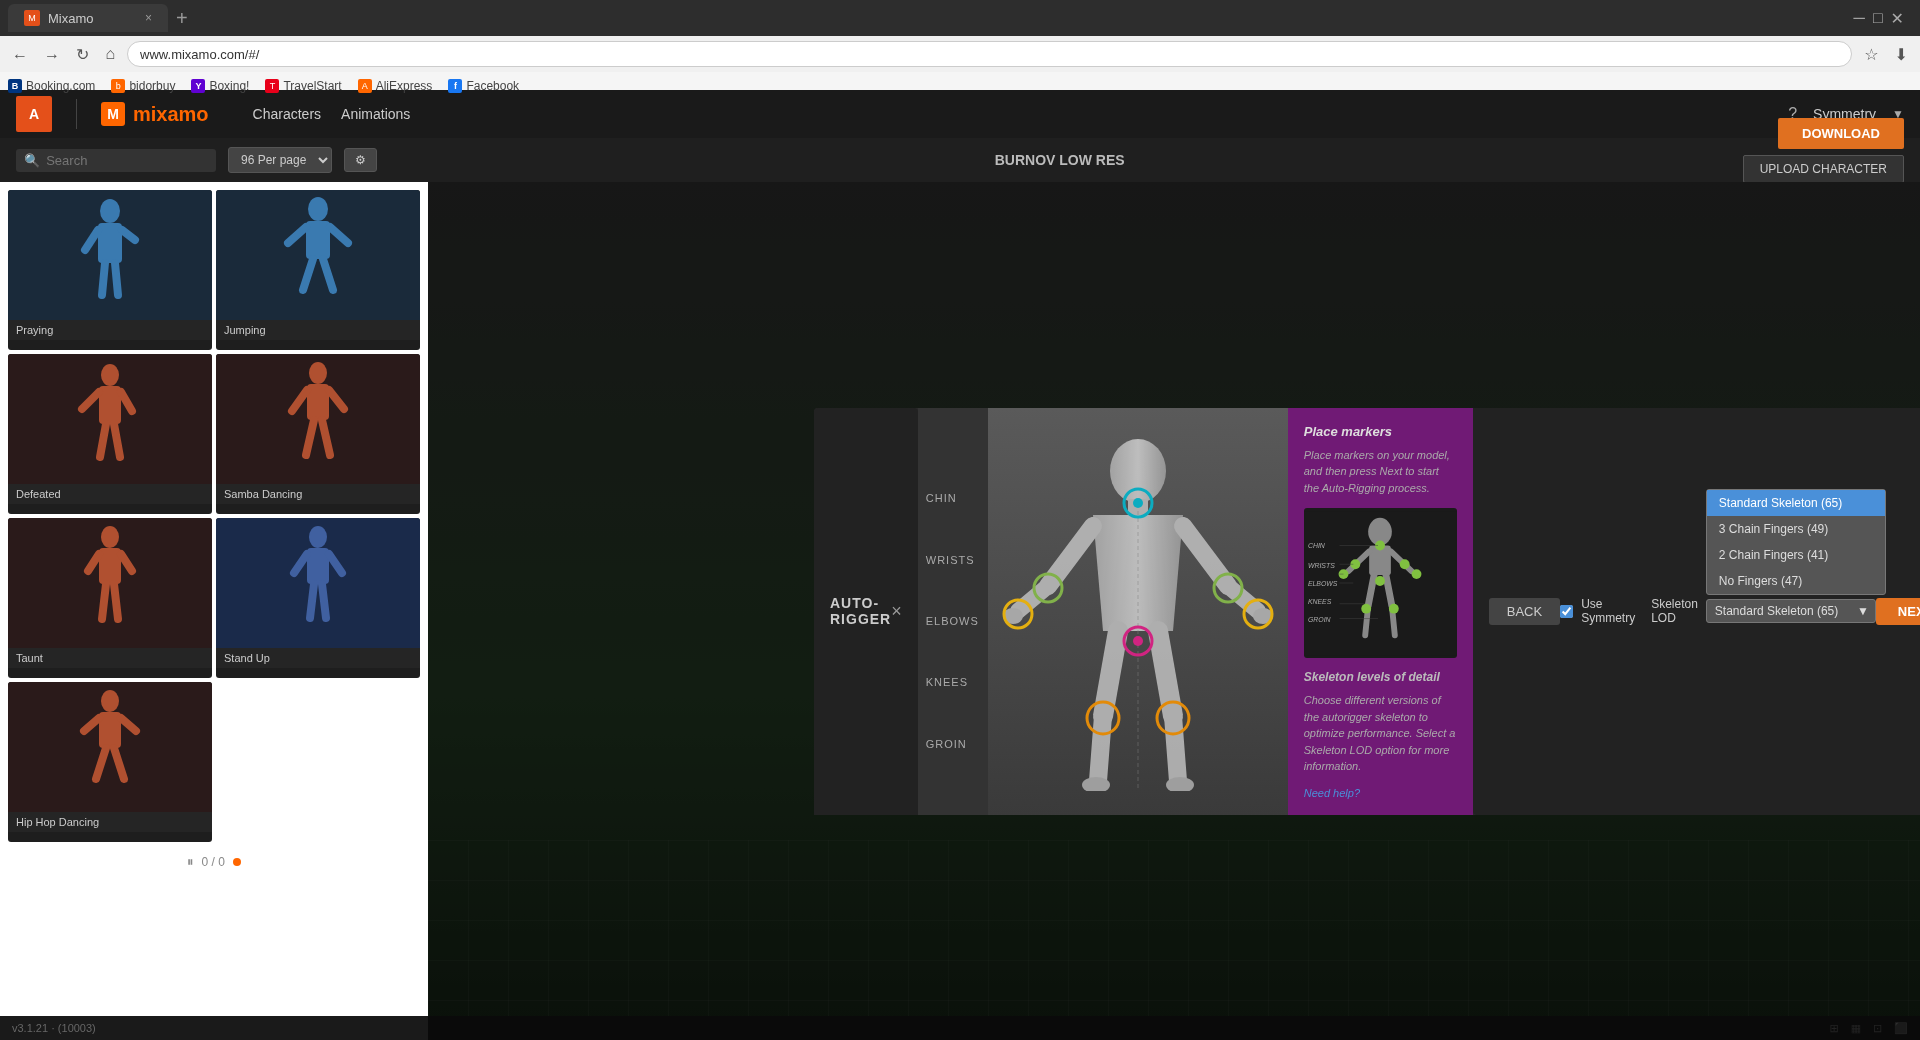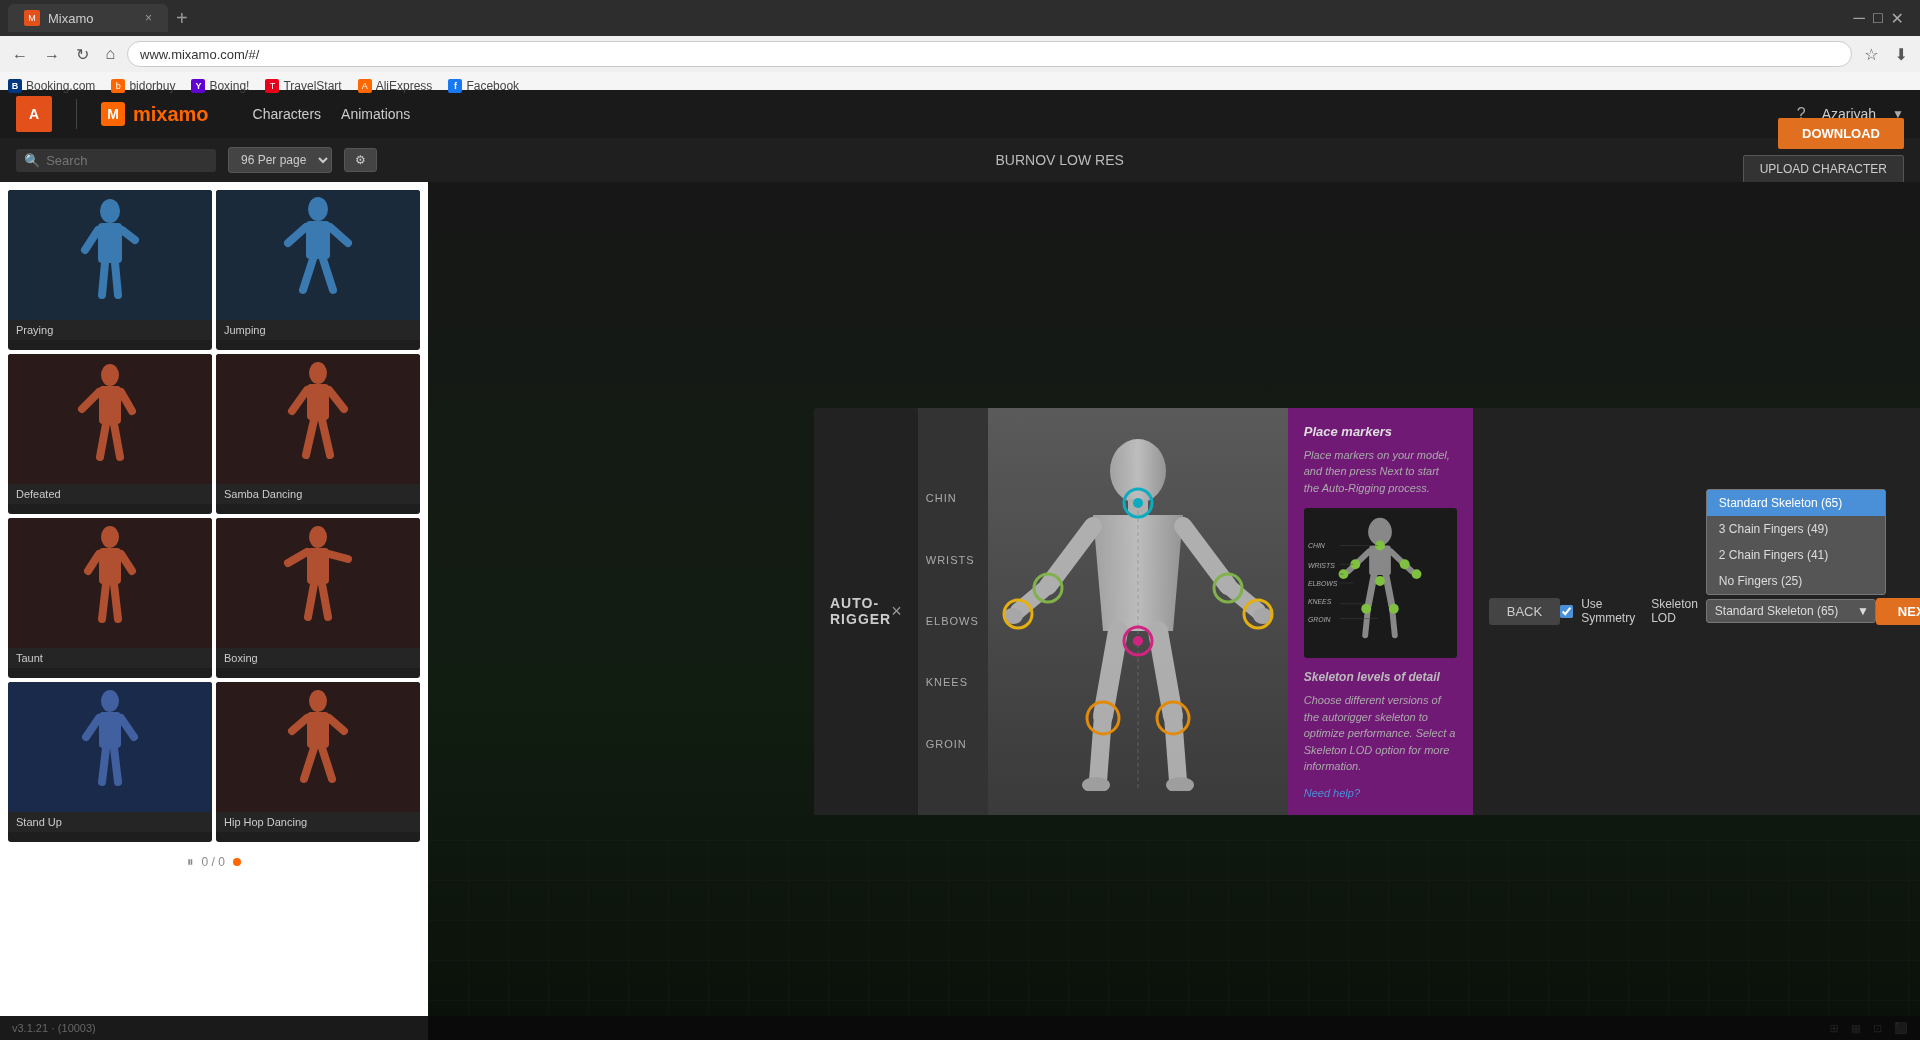--- a/index.html
+++ b/index.html
@@ -166,38 +166,38 @@
   <div style="display:flex;align-items:center;gap:8px;">
     <div style="background:#ff6600;width:24px;height:24px;border-radius:3px;display:flex;align-items:center;justify-content:center;font-size:14px;font-weight:bold;color:white;">M</div>
     <span class="mixamo-logo">mixamo</span>
   </div>
   <div class="nav-links">
     <span class="nav-link">Characters</span>
     <span class="nav-link">Animations</span>
   </div>
   <div class="header-right">
     <span class="header-icon">?</span>
-    <span class="user-name">Azariyah</span>
+    <span class="user-name">Symmetry</span>
     <span style="color:#aaa;font-size:12px;">▼</span>
   </div>
 </div>
 
 <div class="main-toolbar">
   <div class="search-box">
     <span style="color:#aaa;font-size:13px;">🔍</span>
     <input class="search-input" type="text" placeholder="Search" style="">
   </div>
   <select class="per-page-select">
     <option>96 Per page</option>
     <option>48 Per page</option>
     <option>24 Per page</option>
   </select>
   <div style="background:#444;border:1px solid #555;color:#ccc;font-size:12px;padding:4px 10px;border-radius:3px;cursor:pointer;">⚙</div>
   <div style="flex:1;display:flex;align-items:center;justify-content:center;">
-    <span style="color:#bbb;font-size:14px;font-weight:normal;">BURNOV LOW RES</span>
+    <span style="color:#bbb;font-size:14px;font-weight:bold;">BURNOV LOW RES</span>
   </div>
   <div style="display:flex;flex-direction:column;gap:6px;align-items:flex-end;">
     <button class="download-btn">DOWNLOAD</button>
     <button class="upload-btn">UPLOAD CHARACTER</button>
     <button class="find-btn">✦ FIND ANIMATIONS</button>
   </div>
 </div>
 
 <div class="content-area">
 
@@ -277,35 +277,20 @@
             <line x1="51" y1="31" x2="62" y2="48" stroke="#b05030" stroke-width="8" stroke-linecap="round"></line>
             <line x1="36" y1="61" x2="32" y2="96" stroke="#b05030" stroke-width="8" stroke-linecap="round"></line>
             <line x1="44" y1="61" x2="48" y2="96" stroke="#b05030" stroke-width="8" stroke-linecap="round"></line>
           </svg>
         </div>
         <div class="char-label">
           <span>Taunt</span>
         </div>
       </div>
 
-      <div class="char-item">
-        <div class="char-thumb" style="background:#2a1a1a;">
-          <svg width="80" height="120" viewBox="0 0 80 120">
-            <ellipse cx="40" cy="14" rx="9" ry="11" fill="#b05030"></ellipse>
-            <rect x="29" y="25" width="22" height="36" fill="#b05030" rx="4"></rect>
-            <line x1="29" y1="29" x2="10" y2="40" stroke="#b05030" stroke-width="8" stroke-linecap="round"></line>
-            <line x1="51" y1="31" x2="70" y2="36" stroke="#b05030" stroke-width="8" stroke-linecap="round"></line>
-            <line x1="36" y1="61" x2="30" y2="94" stroke="#b05030" stroke-width="8" stroke-linecap="round"></line>
-            <line x1="44" y1="61" x2="50" y2="94" stroke="#b05030" stroke-width="8" stroke-linecap="round"></line>
-          </svg>
-        </div>
-        <div class="char-label">
-          <span>Boxing</span>
-        </div>
-      </div>
 
       <div class="char-item">
         <div class="char-thumb" style="background:#1a2a4a;">
           <svg width="80" height="120" viewBox="0 0 80 120">
             <ellipse cx="40" cy="14" rx="9" ry="11" fill="#4060a0"></ellipse>
             <rect x="29" y="25" width="22" height="36" fill="#4060a0" rx="4"></rect>
             <line x1="29" y1="31" x2="16" y2="50" stroke="#4060a0" stroke-width="8" stroke-linecap="round"></line>
             <line x1="51" y1="31" x2="64" y2="50" stroke="#4060a0" stroke-width="8" stroke-linecap="round"></line>
             <line x1="36" y1="61" x2="32" y2="95" stroke="#4060a0" stroke-width="8" stroke-linecap="round"></line>
             <line x1="44" y1="61" x2="48" y2="95" stroke="#4060a0" stroke-width="8" stroke-linecap="round"></line>
@@ -506,21 +491,21 @@
                   <div class="dropdown-item active">
                     <span>Standard Skeleton (65)</span>
                   </div>
                   <div class="dropdown-item">
                     <span>3 Chain Fingers (49)</span>
                   </div>
                   <div class="dropdown-item">
                     <span>2 Chain Fingers (41)</span>
                   </div>
                   <div class="dropdown-item">
-                    <span>No Fingers (25)</span>
+                    <span>No Fingers (47)</span>
                   </div>
                 </div>
               </div>
             </div>
           </div>
 
           <button class="next-btn">NEXT</button>
         </div>
 
       </div>

